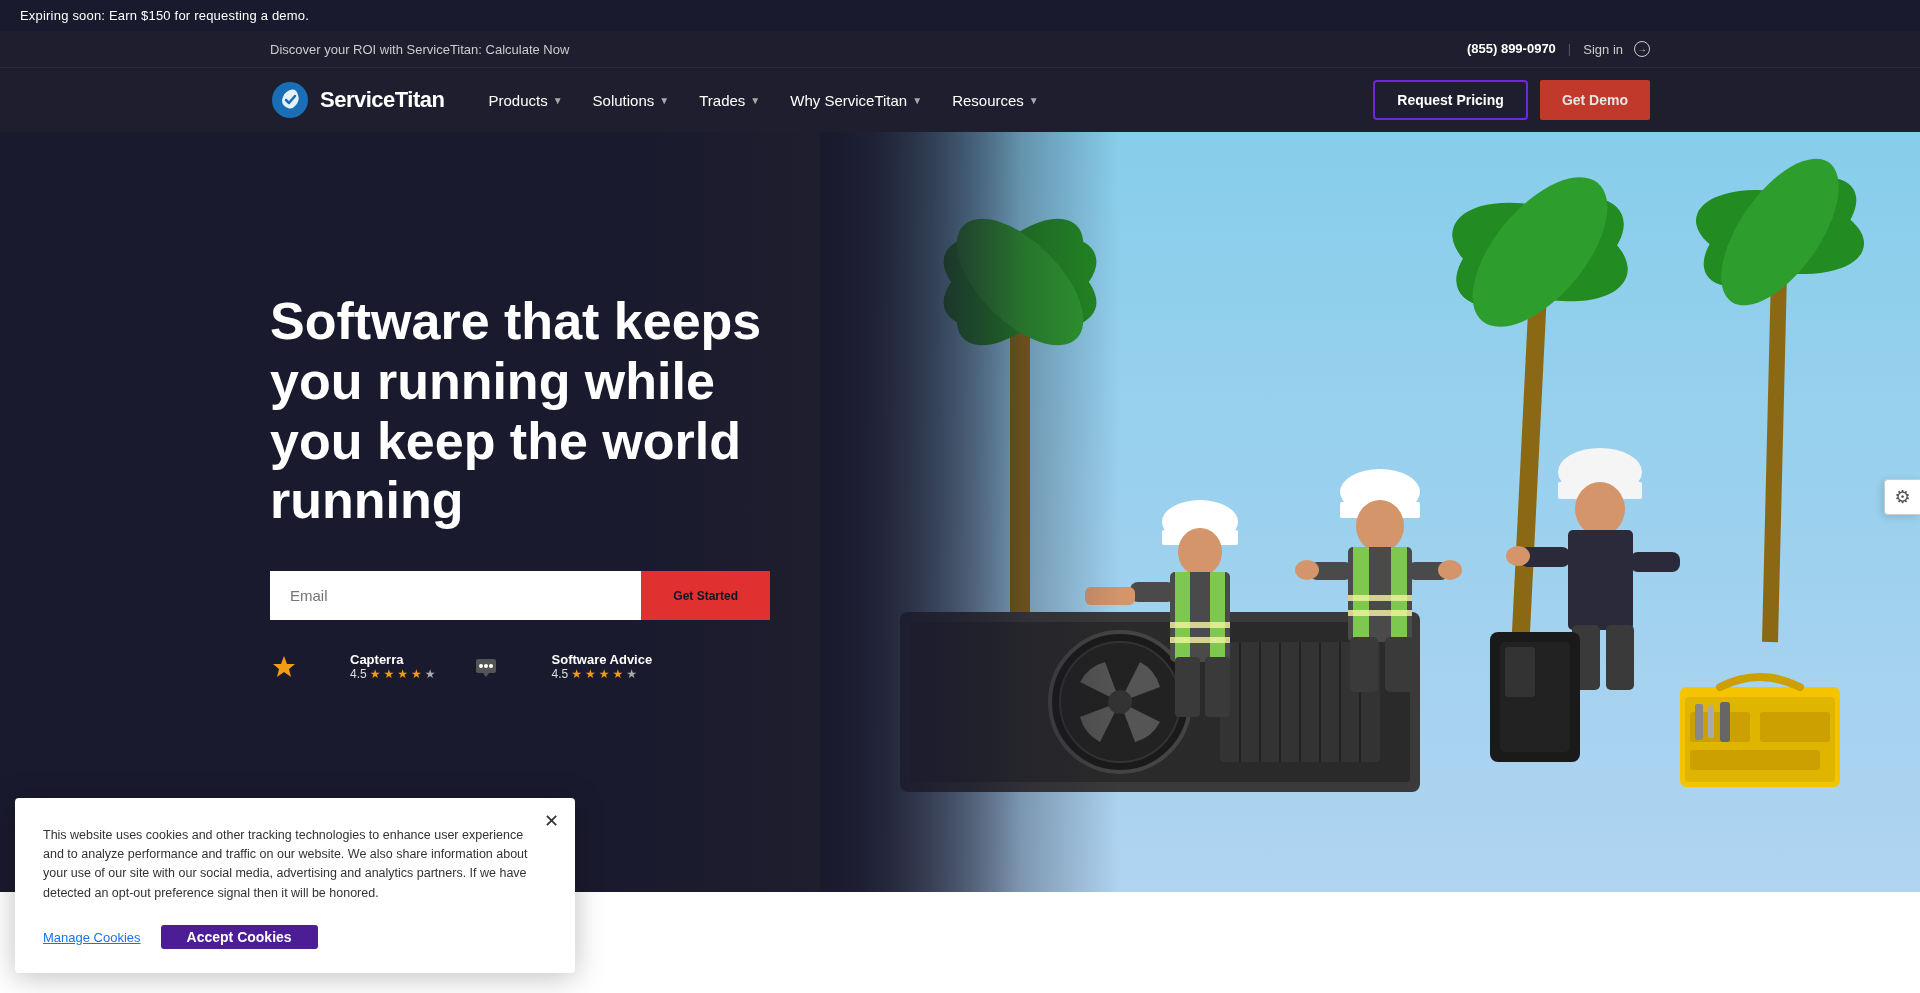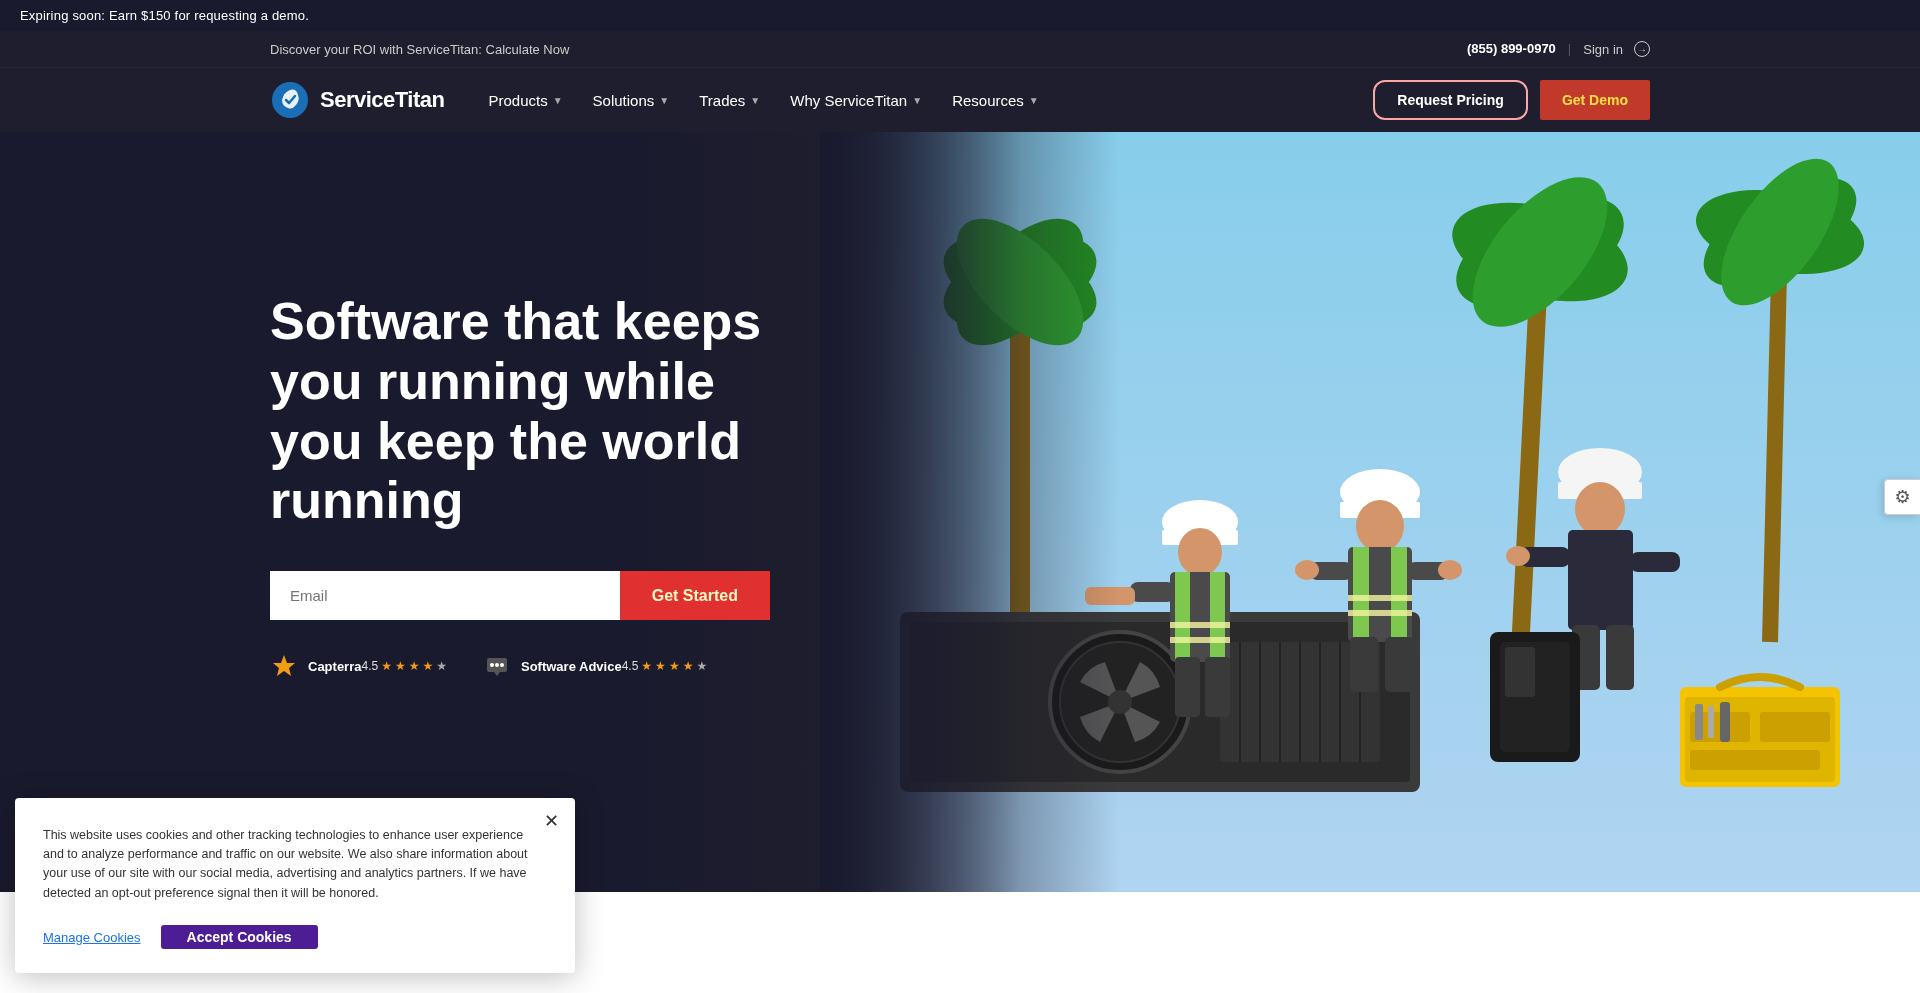--- a/index.html
+++ b/index.html
@@ -105,32 +105,32 @@
     }
     .nav-chevron {
       font-size: 10px;
       color: #aaa;
     }
     .nav-ctas {
       display: flex;
       gap: 12px;
     }
     .btn-outline {
-      border: 2px solid #fca5a5;
+      border: 2px solid #6d28d9;
       color: #fff;
       background: transparent;
       padding: 10px 22px;
       font-size: 14px;
       font-weight: 600;
       cursor: pointer;
-      border-radius: 12px;
+      border-radius: 4px;
     }
     .btn-solid {
       border: none;
-      color: #fde047;
+      color: #e5e5e5;
       background: #c0392b;
       padding: 10px 22px;
       font-size: 14px;
       font-weight: 600;
       cursor: pointer;
       border-radius: 2px;
     }
 
     
     .hero {
@@ -183,24 +183,24 @@
       flex: 1;
       padding: 16px 20px;
       font-size: 15px;
       border: none;
       outline: none;
       color: #333;
       background: #fff;
     }
     .get-started-btn {
       background: #e03030;
-      color: #fef9c3;
+      color: #0f172a;
       border: none;
       padding: 0 32px;
-      font-size: 16px;
+      font-size: 12px;
       font-weight: 600;
       cursor: pointer;
       white-space: nowrap;
     }
     .ratings {
       display: flex;
       gap: 36px;
       align-items: center;
     }
     .rating-item {
@@ -211,21 +211,22 @@
     }
     .rating-icon {
       width: 28px;
       height: 28px;
       display: flex;
       align-items: center;
       justify-content: center;
     }
     .rating-info {
       display: flex;
-      flex-direction: row;
+      flex-direction: column;
+      margin-left: 42px;
     }
     .rating-source {
       font-size: 13px;
       font-weight: 600;
       color: #fff;
     }
     .rating-stars {
       display: flex;
       align-items: center;
       gap: 3px;

